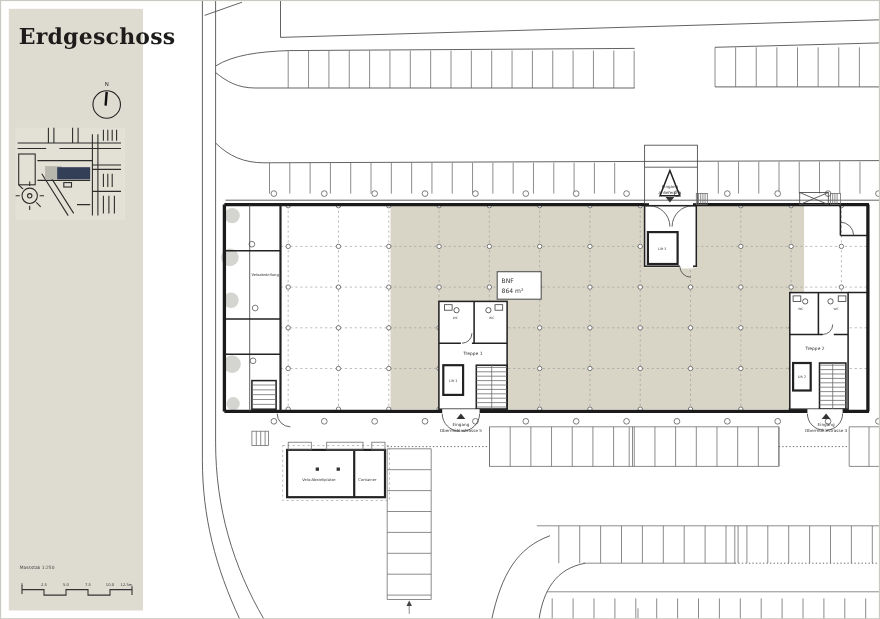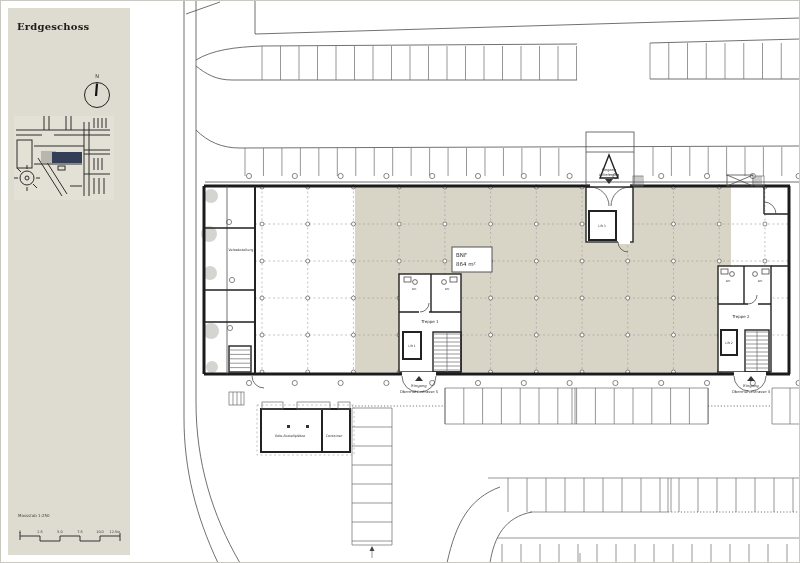--- a/index.html
+++ b/index.html
@@ -2,21 +2,21 @@
 <html><head>
 <meta charset="utf-8">
 <style>
   html,body{margin:0;padding:0;background:#fff;}
   #page{position:relative;width:800px;height:563px;background:#fff;overflow:hidden;
         font-family:"DejaVu Sans",sans-serif;}
   #frame{position:absolute;inset:0;border:1px solid #c9c8c2;pointer-events:none;z-index:50;}
   
   #sidebar{position:absolute;left:8px;top:8px;width:122px;height:547px;background:#dedbd0;z-index:10;}
   #sidebar .title{position:absolute;left:9px;top:13px;font-family:"DejaVu Serif",serif;
-        font-weight:bold;font-size:10px;letter-spacing:.2px;color:#1d1c1a;}
+        font-weight:bold;font-size:20px;letter-spacing:.2px;color:#1d1c1a;}
   #compass{position:absolute;left:67px;top:60px;}
   #sitemap{position:absolute;left:6px;top:108px;}
   #scalelabel{position:absolute;left:10px;top:505px;font-size:4px;color:#444;}
   #scalebar{position:absolute;left:10px;top:518px;}
   
   .ln{stroke:#4d4d4d;stroke-width:.8;fill:none;}
   .park{stroke:#6a6a6a;stroke-width:.7;fill:none;}
   .thick{stroke:#1b1b1b;stroke-width:3;fill:none;}
   .wall{stroke:#222;stroke-width:1.4;fill:none;}
   .wall2{stroke:#222;stroke-width:2;fill:none;}

